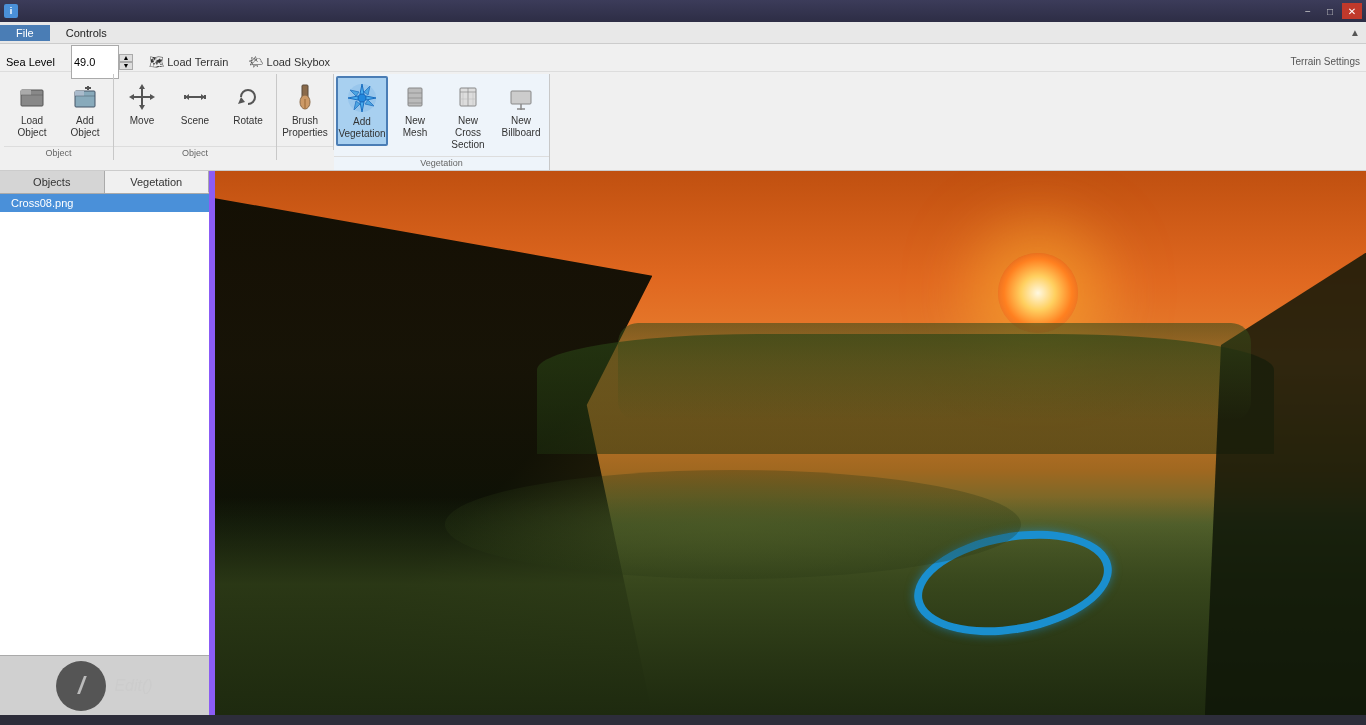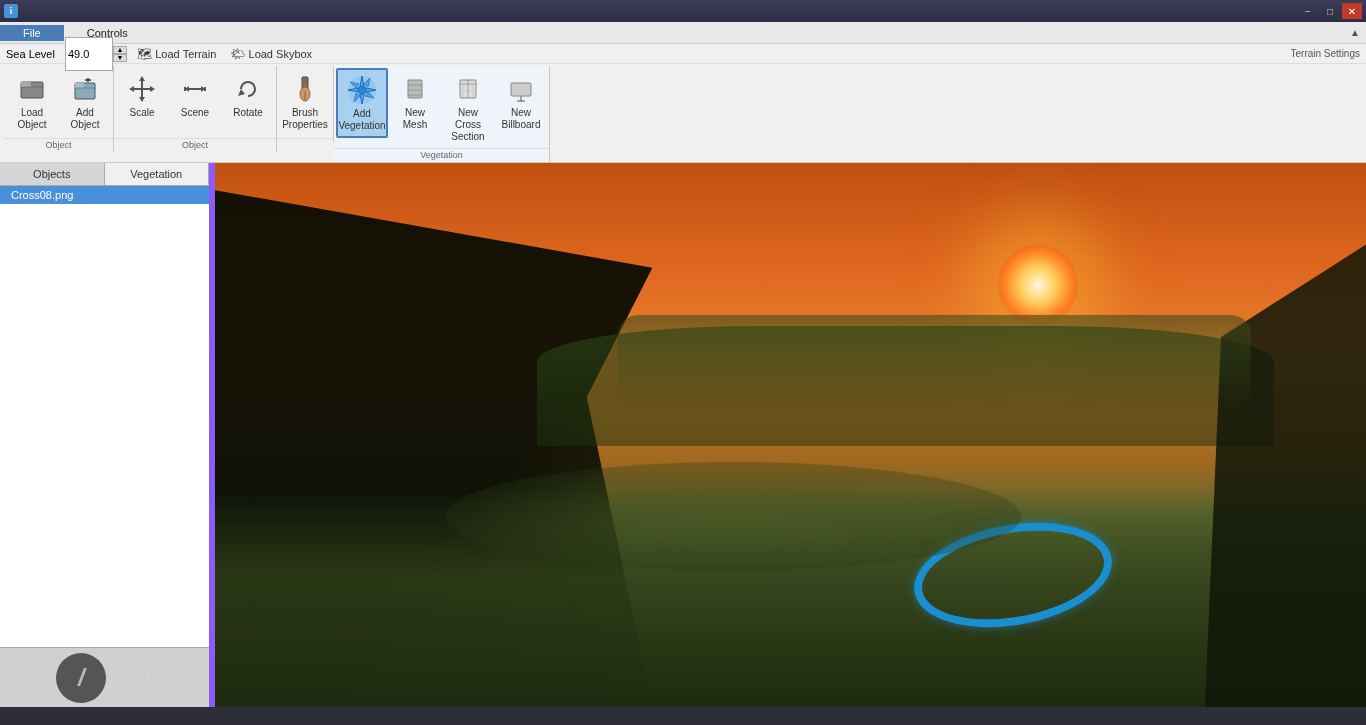--- a/index.html
+++ b/index.html
@@ -25,39 +25,40 @@
     .title-icon { width: 14px; height: 14px; background: #4a90d9; border-radius: 2px; display: flex; align-items: center; justify-content: center; }
 
     
     #menu-bar {
       width: 100%; height: 22px;
       background: #e8e8e8;
       display: flex; align-items: center;
       border-bottom: 1px solid #ccc;
     }
     .menu-item {
-      padding: 2px 23px; height: 16px; display: flex; align-items: center;
+      padding: 2px 16px; height: 16px; display: flex; align-items: center;
       cursor: pointer; font-size: 11px; color: #222;
     }
     .menu-item.active { background: #4a7db5; color: white; }
     .menu-expand { margin-left: auto; padding-right: 6px; color: #555; font-size: 10px; cursor: pointer; }
 
     
     #toolbar-area {
       width: 100%; background: #f0f0f0;
       border-bottom: 1px solid #ccc;
       display: flex; flex-direction: column;
     }
 
     
     #sea-level-row {
-      display: flex; align-items: center; gap: 10px;
+      display: flex; align-items: center; gap: 16px;
       padding: 2px 6px; height: 20px;
       border-bottom: 1px solid #ddd;
       font-size: 11px;
+      margin-top: 8px;
     }
 
     
     #toolbar-buttons {
       display: flex; align-items: flex-start; padding: 2px 4px;
       min-height: 90px;
     }
 
     .tool-btn {
       display: flex; flex-direction: column; align-items: center; justify-content: flex-start;
@@ -297,21 +298,21 @@
           <div class="tool-icon">
             <svg width="30" height="30" viewBox="0 0 30 30">
               <line x1="7" y1="15" x2="23" y2="15" stroke="#555" stroke-width="2"></line>
               <polygon points="23,12 28,15 23,18" fill="#555"></polygon>
               <line x1="15" y1="7" x2="15" y2="23" stroke="#555" stroke-width="2"></line>
               <polygon points="12,23 15,28 18,23" fill="#555"></polygon>
               <polygon points="12,7 15,2 18,7" fill="#555"></polygon>
               <polygon points="7,12 2,15 7,18" fill="#555"></polygon>
             </svg>
           </div>
-          <div class="tool-label">Scale</div>
+          <div class="tool-label">Move</div>
         </button>
         <button class="tool-btn">
           <div class="tool-icon">
             <svg width="30" height="30" viewBox="0 0 30 30">
               <line x1="5" y1="15" x2="25" y2="15" stroke="#555" stroke-width="2"></line>
               <line x1="5" y1="13" x2="5" y2="17" stroke="#555" stroke-width="2"></line>
               <line x1="25" y1="13" x2="25" y2="17" stroke="#555" stroke-width="2"></line>
               <polygon points="9,12 5,15 9,18" fill="#555"></polygon>
               <polygon points="21,12 25,15 21,18" fill="#555"></polygon>
             </svg>

